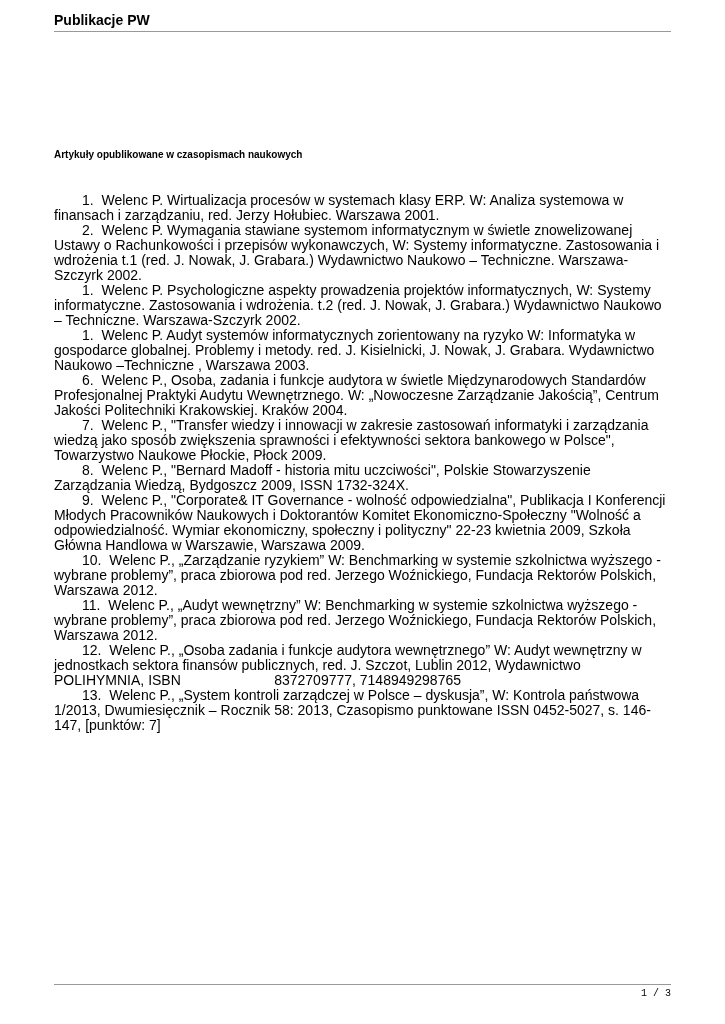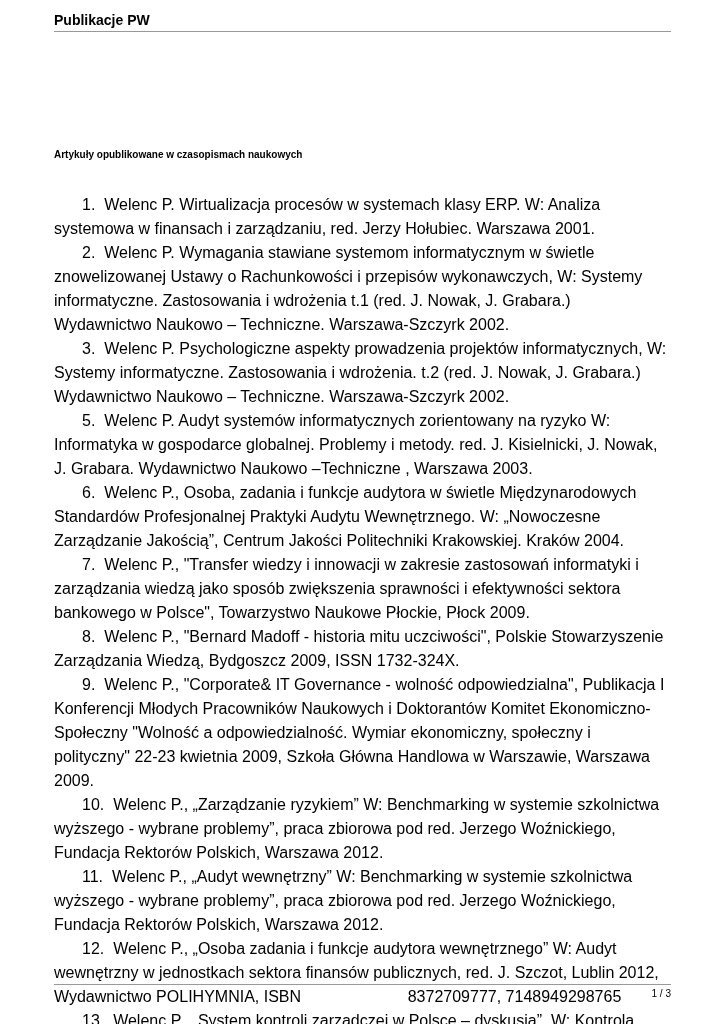--- a/index.html
+++ b/index.html
@@ -40,31 +40,32 @@
     margin: 103px 0 0 0;
     font-size: 10px;
     font-weight: bold;
     line-height: 18px;
   }
   .pub-list {
     margin-top: 29px;
   }
   .pub-item {
     margin: 0;
-    font-size: 16px;
-    line-height: 24px;
+    font-size: 14px;
+    line-height: 15px;
     text-indent: 28px;
     white-space: pre-wrap;
     word-wrap: break-word;
   }
   .page-footer {
     position: absolute;
     left: 54px;
     right: 54px;
     top: 984px;
+    font-family: Liberation Mono, monospace;
   }
   .footer-rule {
     border: none;
     border-top: 1px solid #999999;
     margin: 0;
   }
   .page-number {
     text-align: right;
     font-size: 10px;
     line-height: 14px;
@@ -81,22 +82,22 @@
     <div class="header-title">Publikacje PW</div>
     <hr class="header-rule">
   </div>
 
   <div class="content">
     <h1 class="doc-heading">Artykuły opublikowane w czasopismach naukowych</h1>
 
     <div class="pub-list" id="publication-list">
         <p class="pub-item">1.  Welenc P. Wirtualizacja procesów w systemach klasy ERP. W: Analiza systemowa w finansach i zarządzaniu, red. Jerzy Hołubiec. Warszawa 2001.</p>
         <p class="pub-item">2.  Welenc P. Wymagania stawiane systemom informatycznym w świetle znowelizowanej Ustawy o Rachunkowości i przepisów wykonawczych, W: Systemy informatyczne. Zastosowania i wdrożenia t.1 (red. J. Nowak, J. Grabara.) Wydawnictwo Naukowo – Techniczne. Warszawa-Szczyrk 2002.</p>
-        <p class="pub-item">3.  Welenc P. Psychologiczne aspekty prowadzenia projektów informatycznych, W: Systemy informatyczne. Zastosowania i wdrożenia. t.2 (red. J. Nowak, J. Grabara.) Wydawnictwo Naukowo – Techniczne. Warszawa-Szczyrk 2002.</p>
-        <p class="pub-item">5.  Welenc P. Audyt systemów informatycznych zorientowany na ryzyko W: Informatyka w gospodarce globalnej. Problemy i metody. red. J. Kisielnicki, J. Nowak, J. Grabara. Wydawnictwo Naukowo –Techniczne , Warszawa 2003.</p>
+        <p class="pub-item">1.  Welenc P. Psychologiczne aspekty prowadzenia projektów informatycznych, W: Systemy informatyczne. Zastosowania i wdrożenia. t.2 (red. J. Nowak, J. Grabara.) Wydawnictwo Naukowo – Techniczne. Warszawa-Szczyrk 2002.</p>
+        <p class="pub-item">1.  Welenc P. Audyt systemów informatycznych zorientowany na ryzyko W: Informatyka w gospodarce globalnej. Problemy i metody. red. J. Kisielnicki, J. Nowak, J. Grabara. Wydawnictwo Naukowo –Techniczne , Warszawa 2003.</p>
         <p class="pub-item">6.  Welenc P., Osoba, zadania i funkcje audytora w świetle Międzynarodowych Standardów Profesjonalnej Praktyki Audytu Wewnętrznego. W: „Nowoczesne Zarządzanie Jakością”, Centrum Jakości Politechniki Krakowskiej. Kraków 2004.</p>
         <p class="pub-item">7.  Welenc P., "Transfer wiedzy i innowacji w zakresie zastosowań informatyki i zarządzania wiedzą jako sposób zwiększenia sprawności i efektywności sektora bankowego w Polsce", Towarzystwo Naukowe Płockie, Płock 2009.</p>
         <p class="pub-item">8.  Welenc P., "Bernard Madoff - historia mitu uczciwości", Polskie Stowarzyszenie Zarządzania Wiedzą, Bydgoszcz 2009, ISSN 1732-324X.</p>
         <p class="pub-item">9.  Welenc P., "Corporate&amp; IT Governance - wolność odpowiedzialna", Publikacja I Konferencji Młodych Pracowników Naukowych i Doktorantów Komitet Ekonomiczno-Społeczny "Wolność a odpowiedzialność. Wymiar ekonomiczny, społeczny i polityczny" 22-23 kwietnia 2009, Szkoła Główna Handlowa w Warszawie, Warszawa 2009.</p>
         <p class="pub-item">10.  Welenc P., „Zarządzanie ryzykiem” W: Benchmarking w systemie szkolnictwa wyższego - wybrane problemy”, praca zbiorowa pod red. Jerzego Woźnickiego, Fundacja Rektorów Polskich, Warszawa 2012.</p>
         <p class="pub-item">11.  Welenc P., „Audyt wewnętrzny” W: Benchmarking w systemie szkolnictwa wyższego - wybrane problemy”, praca zbiorowa pod red. Jerzego Woźnickiego, Fundacja Rektorów Polskich, Warszawa 2012.</p>
         <p class="pub-item">12.  Welenc P., „Osoba zadania i funkcje audytora wewnętrznego” W: Audyt wewnętrzny w jednostkach sektora finansów publicznych, red. J. Szczot, Lublin 2012, Wydawnictwo POLIHYMNIA, ISBN                        8372709777, 7148949298765</p>
         <p class="pub-item">13.  Welenc P., „System kontroli zarządczej w Polsce – dyskusja”, W: Kontrola państwowa 1/2013, Dwumiesięcznik – Rocznik 58: 2013, Czasopismo punktowane ISSN 0452-5027, s. 146-147, [punktów: 7]</p>
       </div>
   </div>

